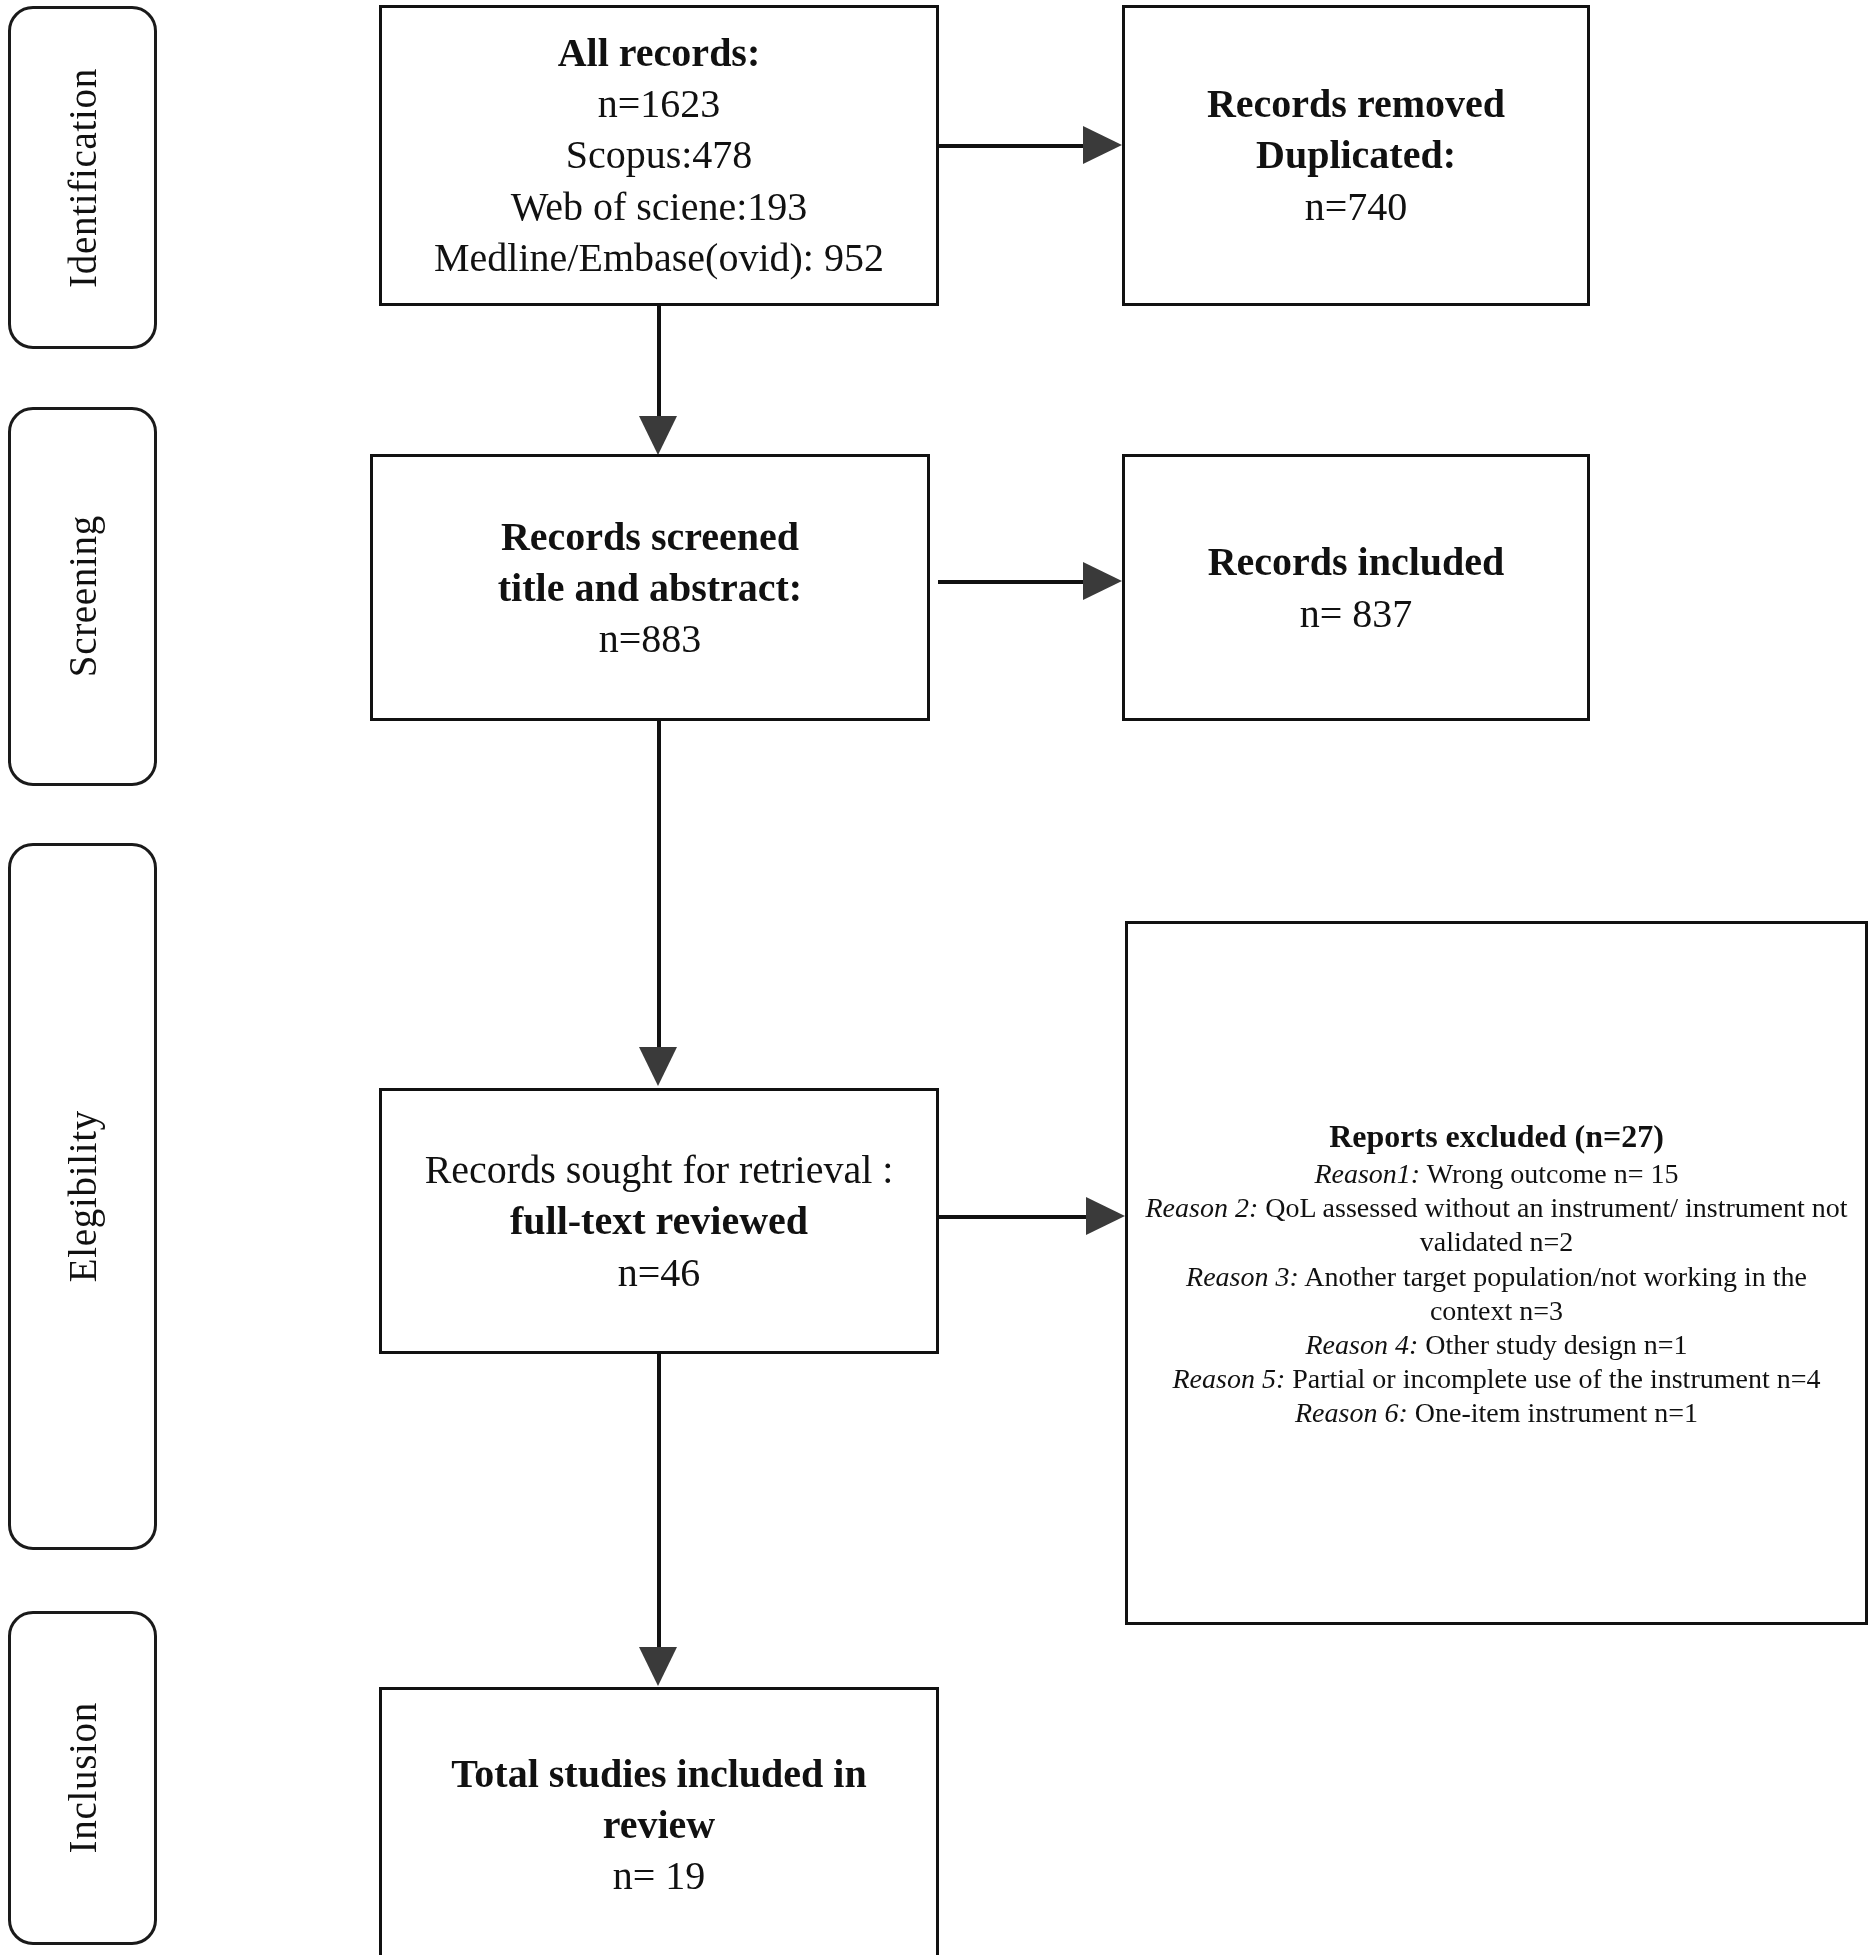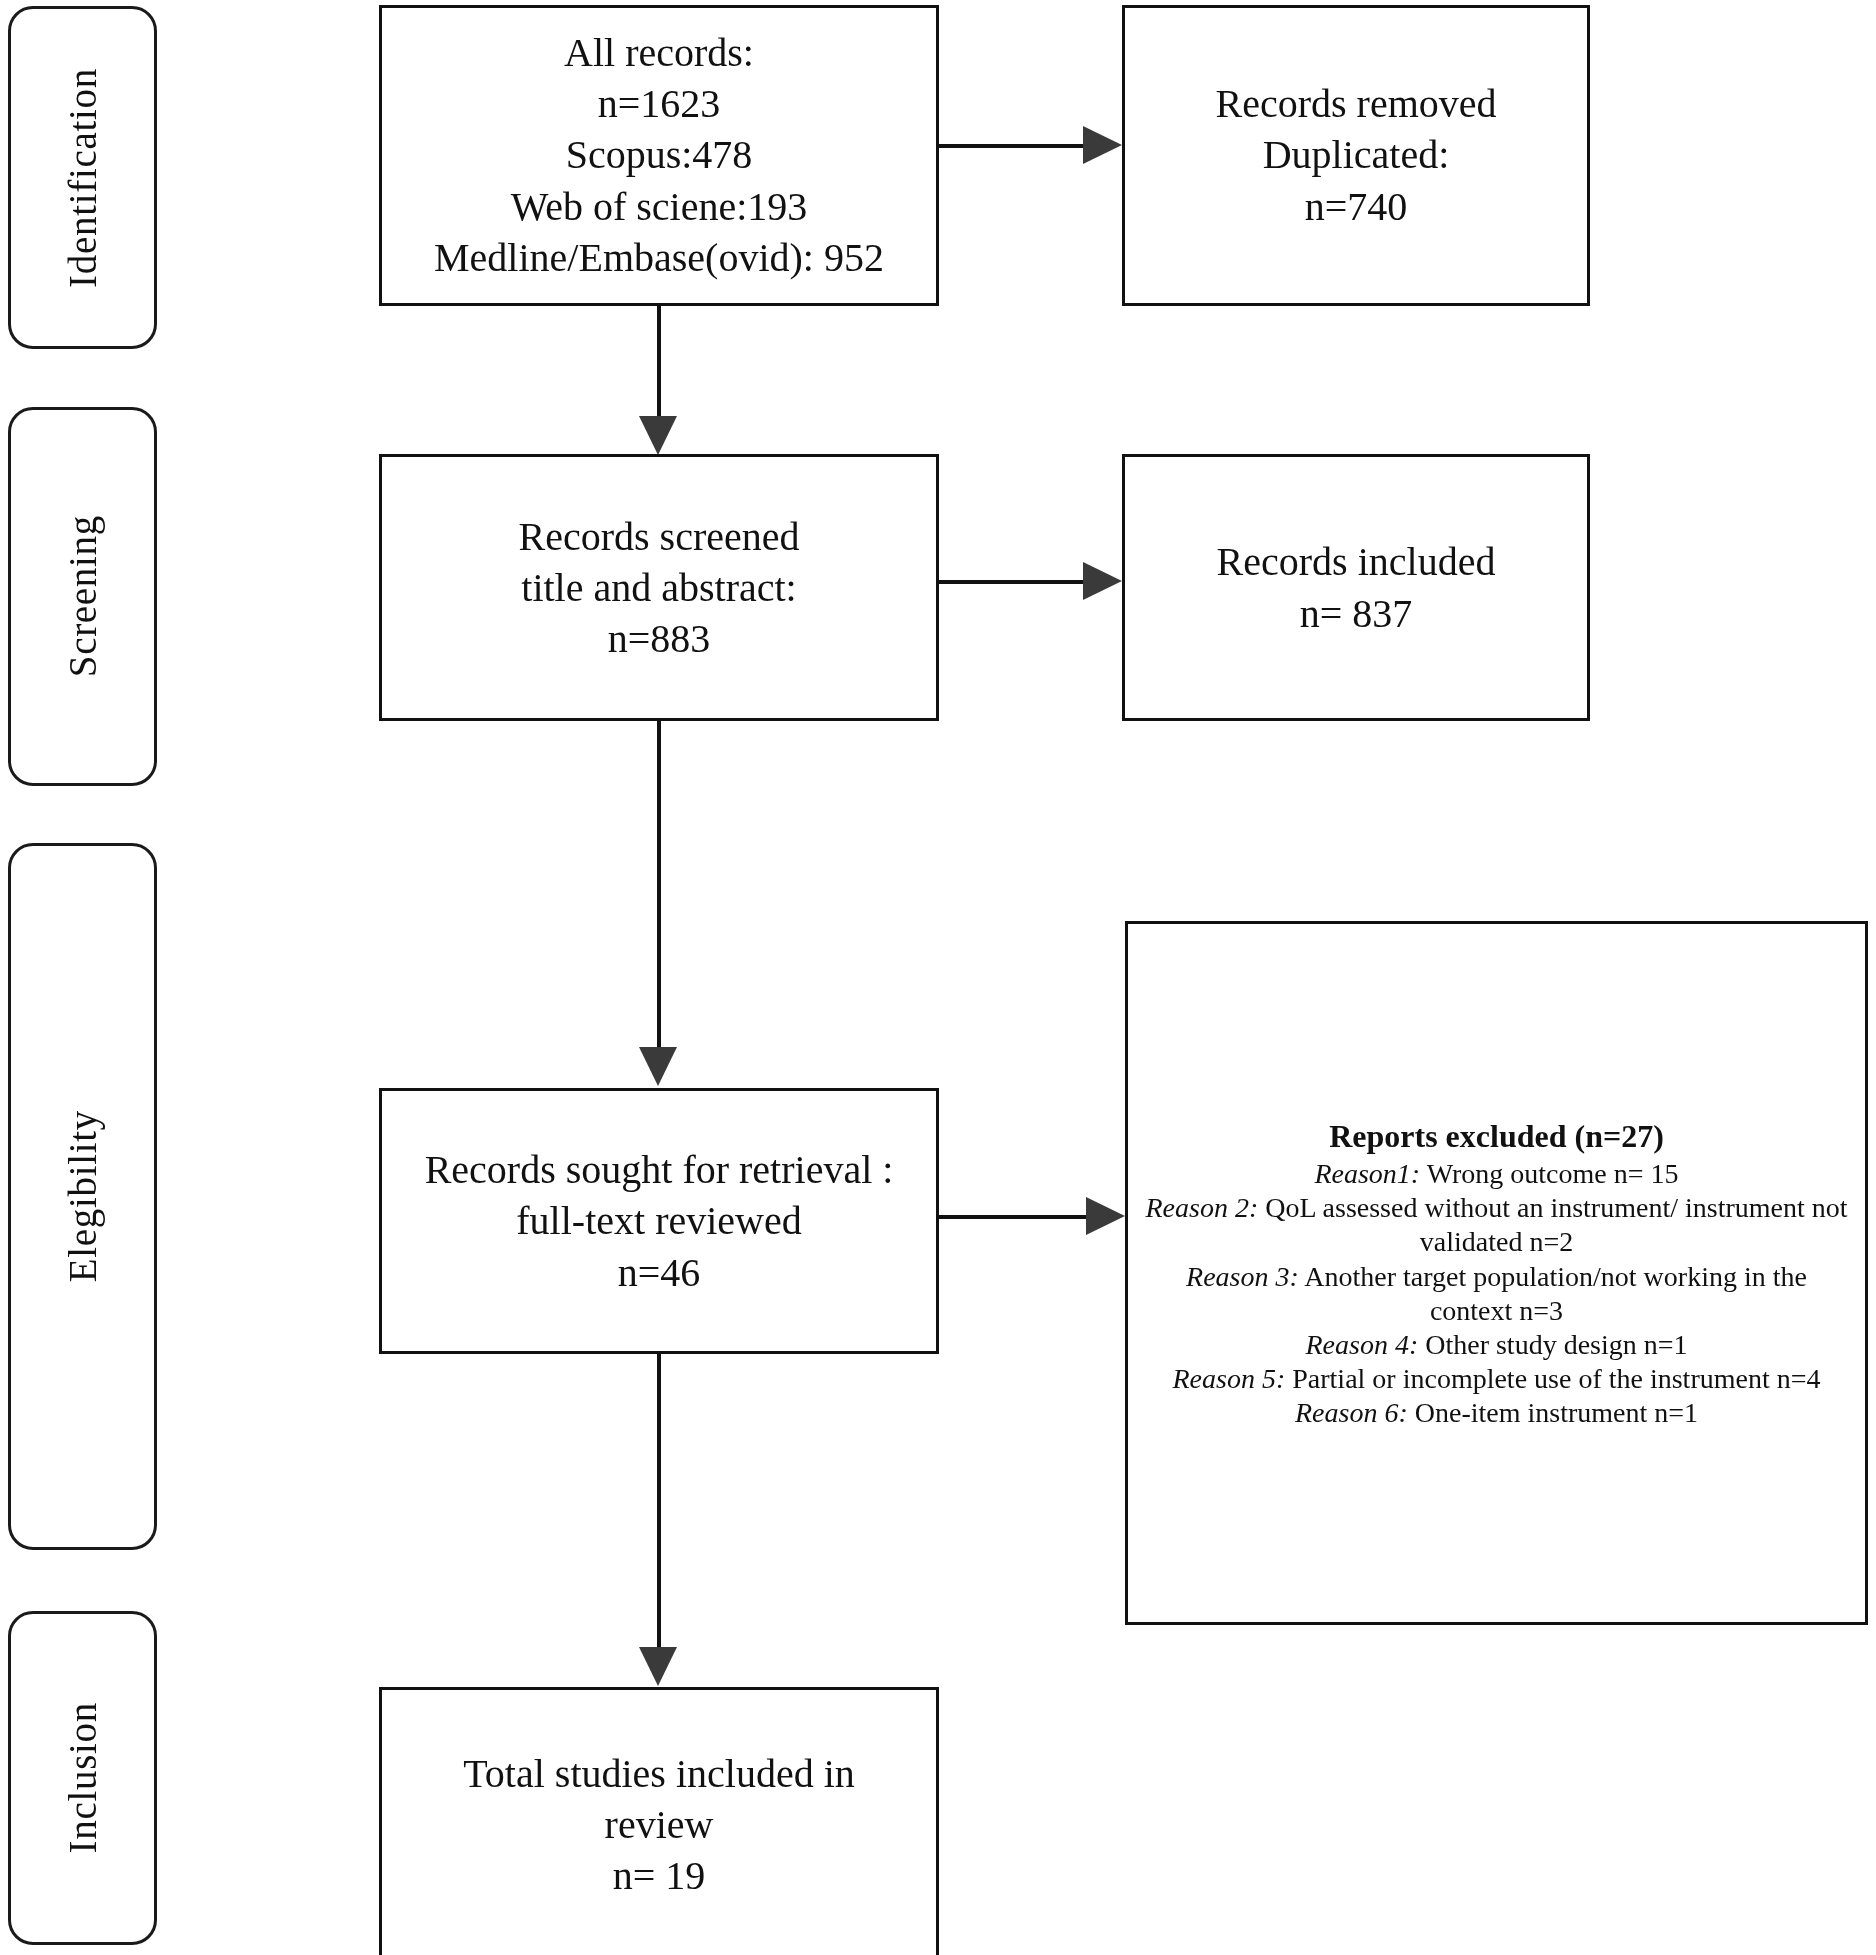--- a/index.html
+++ b/index.html
@@ -53,21 +53,21 @@
     justify-content: center;
     text-align: center;
     padding: 7.5px 13.4px;
   }
   .flow-box .line {
     display: block;
     width: 100%;
     line-height: 1.28;
     font-size: 40px;
   }
-  .flow-box .line.bold { font-weight: normal; }
+  .flow-box .line.bold { font-weight: bold; }
   .flow-box .line.reg  { font-weight: normal; }
 
   
   .reasons-box .line {
     font-size: 28px;
     line-height: 1.22;
   }
   .reasons-box .title {
     font-weight: bold;
     font-size: 32px;
@@ -147,21 +147,21 @@
   <div class="conn">
     <div class="h-line" style="left:938px; top:144px; width:148px;"></div>
     <div class="arrow-right" style="left:1083px; top:126px;"></div>
   </div>
 
   <div class="conn">
     <div class="v-line" style="left:657px; top:306px; width:3.7px; height:116px;"></div>
     <div class="arrow-down" style="left:639px; top:416px;"></div>
   </div>
 
-  <div class="flow-box" style="left:379px; top:454px; width:560px; height:267px;">
+  <div class="flow-box" style="left:370px; top:454px; width:560px; height:267px;">
     <span class="line bold">Records screened</span>
     <span class="line bold">title and abstract:</span>
     <span class="line reg">n=883</span>
   </div>
 
   <div class="flow-box" style="left:1122px; top:454px; width:468px; height:267px;">
     <span class="line bold">Records included</span>
     <span class="line reg">n= 837</span>
   </div>
 

